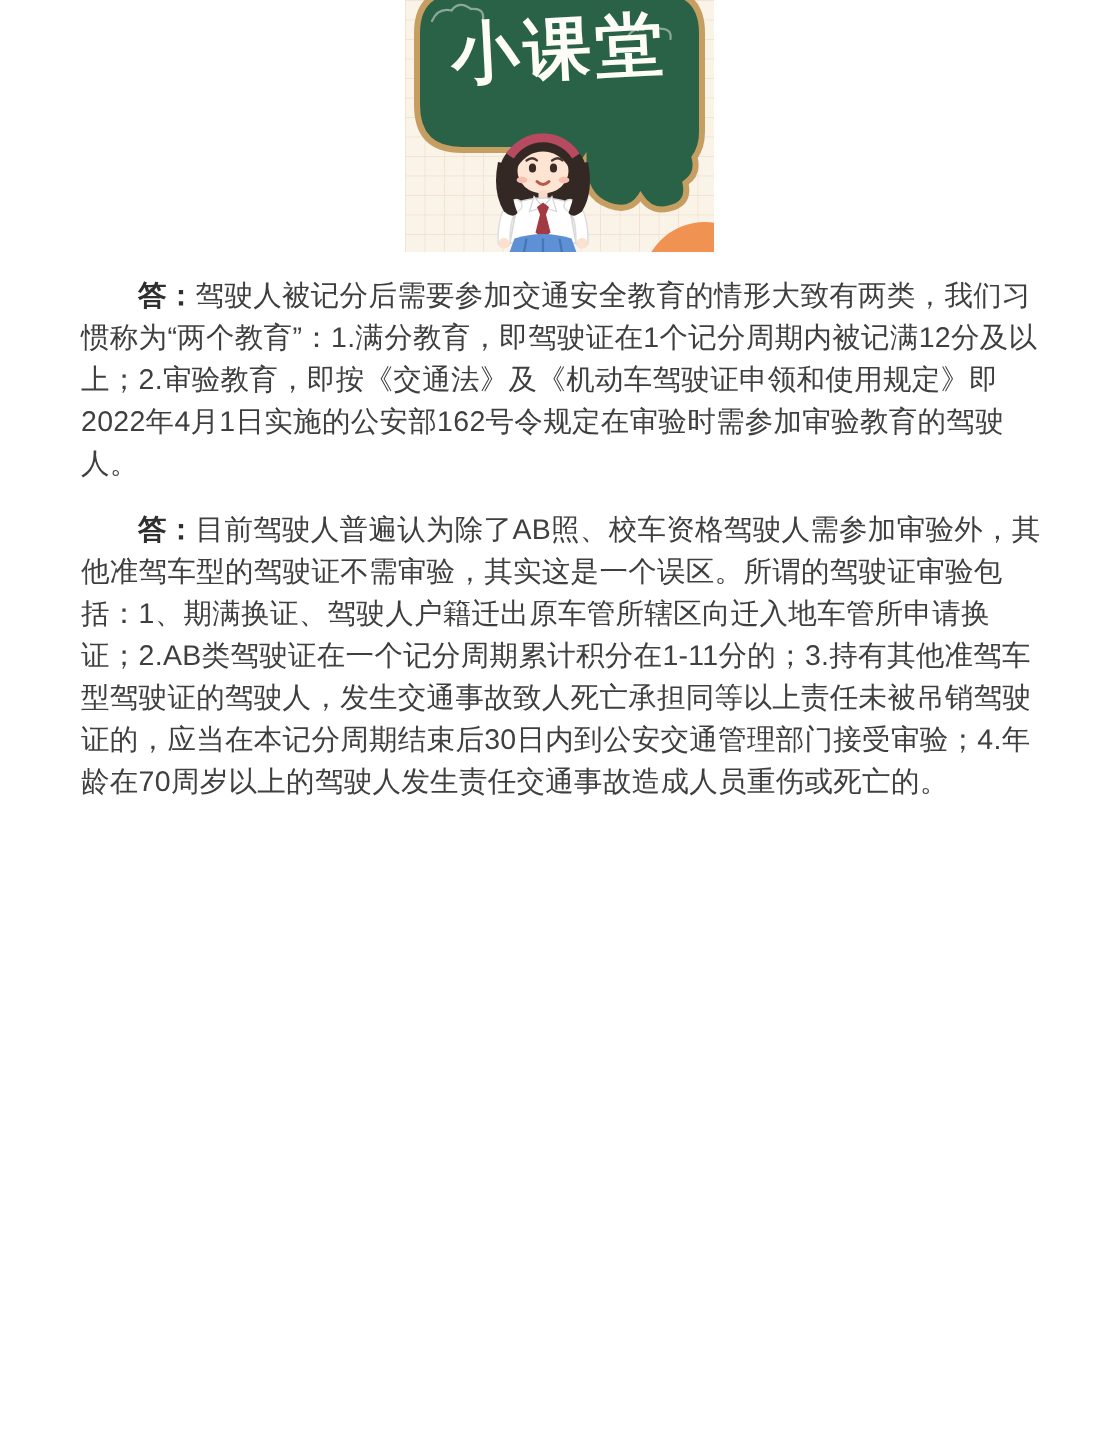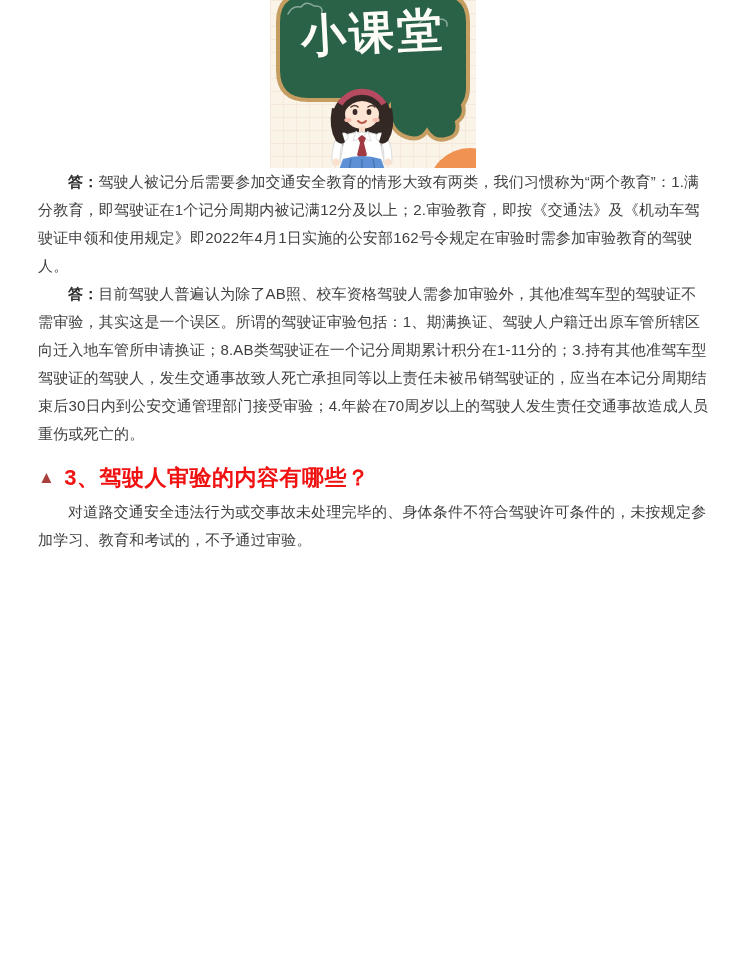--- a/index.html
+++ b/index.html
@@ -11,21 +11,21 @@
   .hero{width:746px;display:flex;justify-content:center;}
   .hero svg{display:block;}
   .content{padding:0 36px 0 38px;}
   h2.q{
     color:#f01111;font-size:22px;line-height:36px;font-weight:700;
     margin:12px 0 0 0;padding-left:12px;text-indent:-12px;
     letter-spacing:0.5px;
   }
   .tri{color:#a8403c;font-size:17px;margin-right:9px;display:inline-block;text-indent:0;transform:translateY(-2px);}
   p.a{
-    color:#3f3f3f;font-size:15px;line-height:28px;margin:0;
+    color:#3f3f3f;font-size:19px;line-height:28px;margin:16px;
     text-indent:2em;letter-spacing:0.2px;
   }
   p.a b{color:#2f2f2f;font-weight:700;}
 </style>
 </head>
 <body>
 
 <div class="hero">
   <svg width="206" height="168" viewBox="0 0 206 168" xmlns="http://www.w3.org/2000/svg">
     <defs>
@@ -81,21 +81,19 @@
   </svg>
 </div>
 
 <div class="content">
 
   <section>
     <p class="a"><b>答：</b><span>驾驶人被记分后需要参加交通安全教育的情形大致有两类，我们习惯称为“两个教育”：1.满分教育，即驾驶证在1个记分周期内被记满12分及以上；2.审验教育，即按《交通法》及《机动车驾驶证申领和使用规定》即2022年4月1日实施的公安部162号令规定在审验时需参加审验教育的驾驶人。</span></p>
   </section>
 
   <section>
-    <p class="a"><b>答：</b><span>目前驾驶人普遍认为除了AB照、校车资格驾驶人需参加审验外，其他准驾车型的驾驶证不需审验，其实这是一个误区。所谓的驾驶证审验包括：1、期满换证、驾驶人户籍迁出原车管所辖区向迁入地车管所申请换证；8.AB类驾驶证在一个记分周期累计积分在1-11分的；3.持有其他准驾车型驾驶证的驾驶人，发生交通事故致人死亡承担同等以上责任未被吊销驾驶证的，应当在本记分周期结束后30日内到公安交通管理部门接受审验；4.年龄在70周岁以上的驾驶人发生责任交通事故造成人员重伤或死亡的。</span></p>
+    <p class="a"><b>答：</b><span>目前驾驶人普遍认为除了AB照、校车资格驾驶人需参加审验外，其他准驾车型的驾驶证不需审验，其实这是一个误区。所谓的驾驶证审验包括：1、期满换证、驾驶人户籍迁出原车管所辖区向迁入地车管所申请换证；2.AB类驾驶证在一个记分周期累计积分在1-11分的；3.持有其他准驾车型驾驶证的驾驶人，发生交通事故致人死亡承担同等以上责任未被吊销驾驶证的，应当在本记分周期结束后30日内到公安交通管理部门接受审验；4.年龄在70周岁以上的驾驶人发生责任交通事故造成人员重伤或死亡的。</span></p>
   </section>
 
   <section>
-    <h2 class="q"><span class="tri">▲</span><span>3、驾驶人审验的内容有哪些？</span></h2>
-    <p class="a"><span>对道路交通安全违法行为或交事故未处理完毕的、身体条件不符合驾驶许可条件的，未按规定参加学习、教育和考试的，不予通过审验。</span></p>
   </section>
 
 </div>
 
 </body></html>

